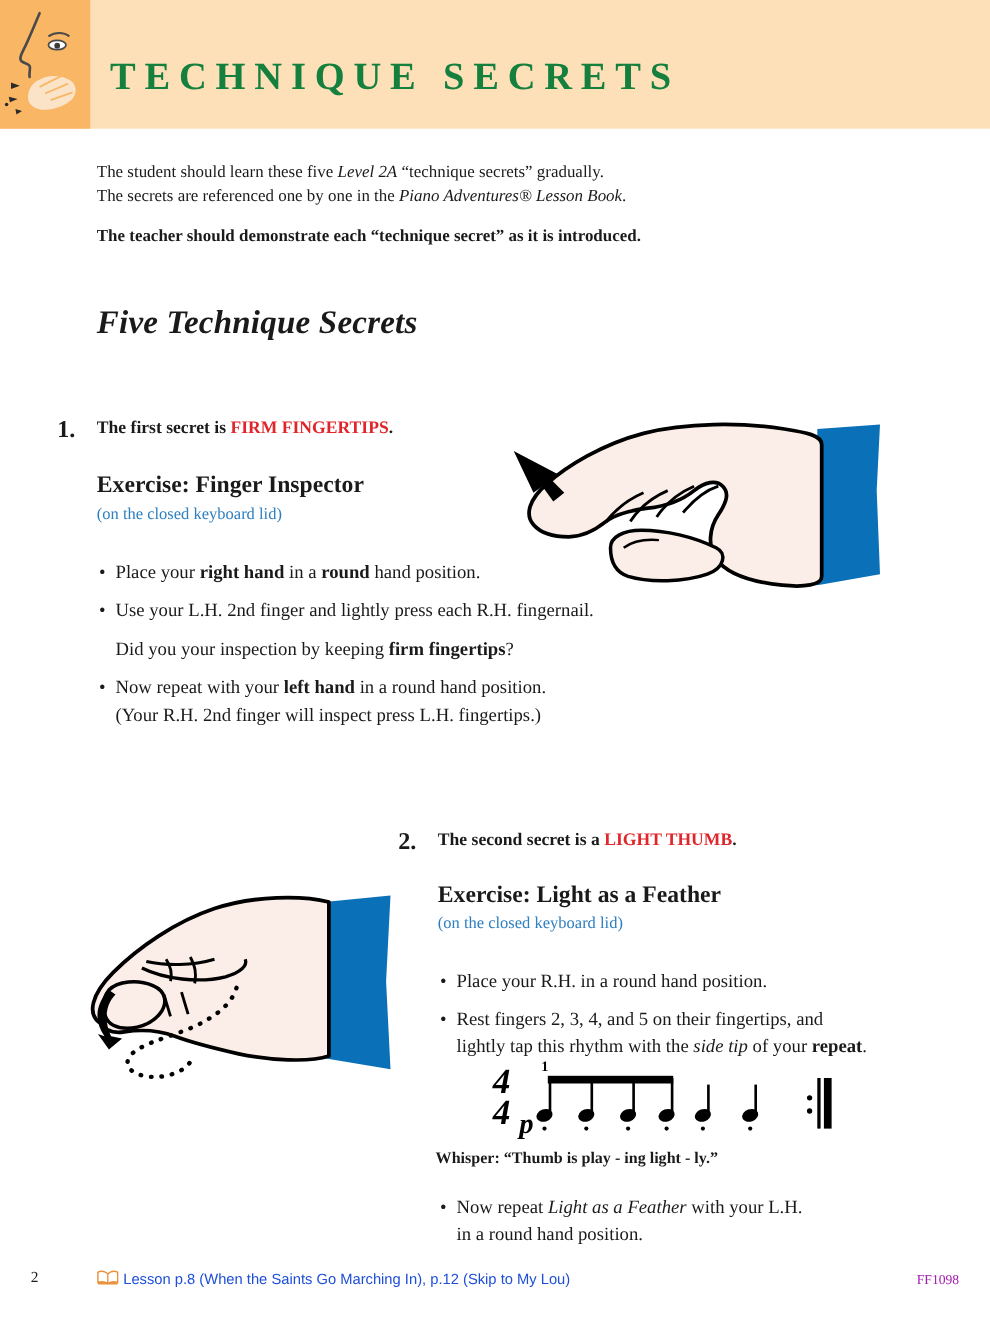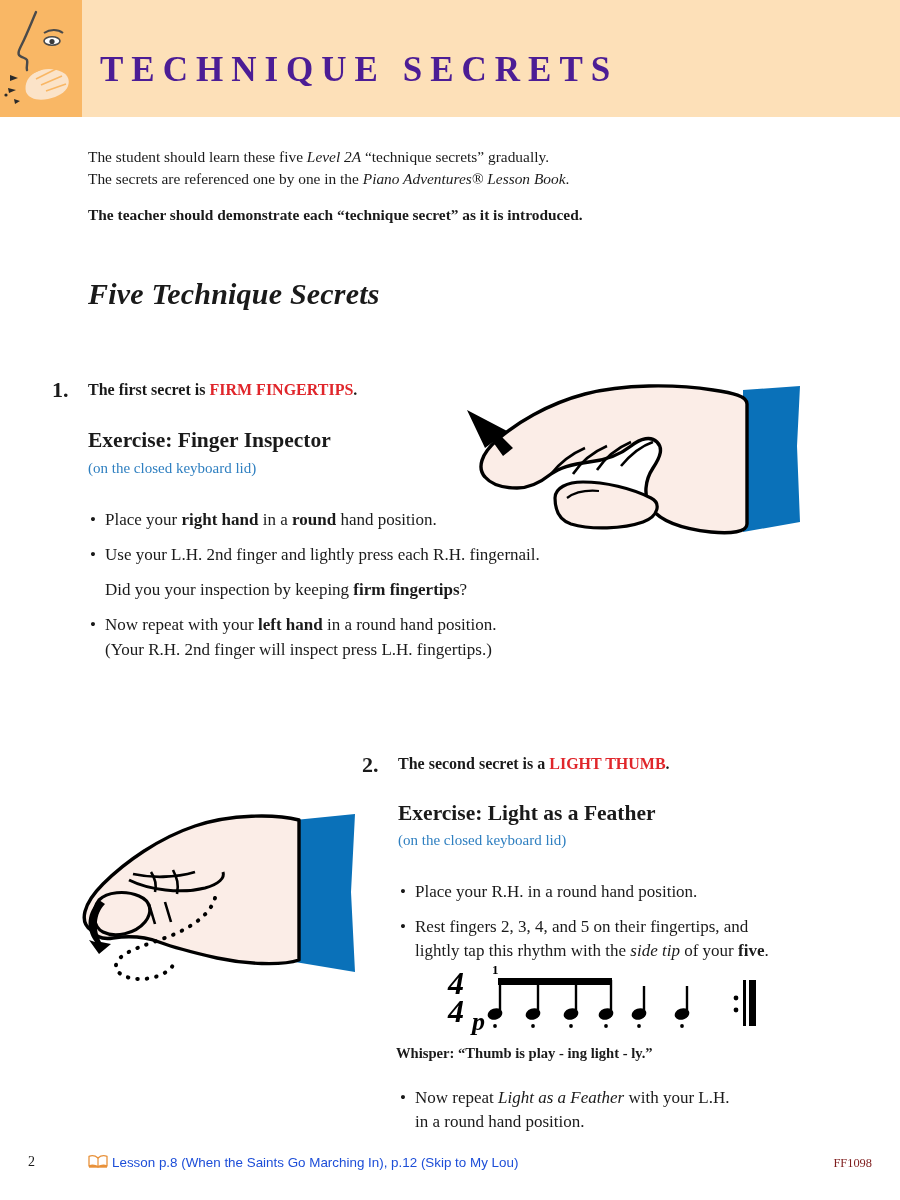--- a/index.html
+++ b/index.html
@@ -8,21 +8,21 @@
     font-family:"Liberation Serif","DejaVu Serif",serif;
     color:#1a1a1a;
   }
   
   .header{position:absolute;left:0;top:0;width:900px;height:117px;background:#FDE0B8;}
   .header-icon-box{position:absolute;left:0;top:0;width:82px;height:117px;background:#F9B765;overflow:hidden;}
   .header-icon-box svg{display:block;}
   .header-title{
     position:absolute;left:100px;top:50px;
     font-size:35px;font-weight:bold;letter-spacing:8px;
-    color:#4c1d95;font-family:"Liberation Serif","DejaVu Serif",serif;
+    color:#15803d;font-family:"Liberation Serif","DejaVu Serif",serif;
     white-space:nowrap;
   }
   
   .intro{position:absolute;left:88px;top:146px;width:560px;font-size:15.4px;line-height:1.44;}
   .intro .lead{margin:0;}
   .intro .teacher{margin:14px 0 0 0;font-weight:bold;}
   
   .main-heading{
     position:absolute;left:88px;top:277px;
     font-size:30px;font-weight:bold;letter-spacing:.2px;font-style:italic;
@@ -56,21 +56,21 @@
   .hand2{position:absolute;left:55px;top:812px;width:330px;height:180px;}
   
   .notation{position:absolute;left:440px;top:960px;width:330px;height:80px;}
   .whisper{position:absolute;left:396px;top:1045px;font-size:14.6px;font-weight:bold;white-space:nowrap;}
   
   .footer{position:absolute;left:0;bottom:26px;width:900px;height:22px;
           font-family:"Liberation Sans","DejaVu Sans",sans-serif;}
   .footer .pg{position:absolute;left:28px;top:2px;font-size:14px;font-family:"Liberation Serif",serif;}
   .footer .bookicon{position:absolute;left:88px;top:2px;}
   .footer .ftext{position:absolute;left:112px;top:3px;font-size:13.4px;color:#1d4ed8;white-space:nowrap;}
-  .footer .code{position:absolute;right:28px;top:4px;font-size:12.4px;font-family:"Liberation Serif",serif;color:#7f1d1d;}
+  .footer .code{position:absolute;right:28px;top:4px;font-size:12.4px;font-family:"Liberation Serif",serif;color:#a21caf;}
 </style>
 </head>
 <body>
 
 <div class="header">
   <div class="header-icon-box">
     <svg width="82" height="117" viewBox="0 0 82 117">
 
       <path d="M36 12 C30 26 26 36 22 44 C19 50 17 54 20 56 C23 58 26 58 27 60 C28 63 26 67 27 70" fill="none" stroke="#4a4a4a" stroke-width="2.4" stroke-linecap="round"></path>
 
@@ -144,21 +144,21 @@
 </div>
 
 <div class="num" id="sec2-num">2.</div>
 <div class="secret-line" id="sec2-secret">
   <span>The second secret is a </span><span class="accent">LIGHT THUMB</span><span>.</span>
 </div>
 <div class="exercise-title" id="sec2-ex">Exercise: Light as a Feather</div>
 <div class="exercise-sub" id="sec2-sub">(on the closed keyboard lid)</div>
 <div class="bullets" id="sec2-bullets">
     <div class="bl"><span>Place your R.H. in a round hand position.</span></div>
-    <div class="bl"><span>Rest fingers 2, 3, 4, and 5 on their fingertips, and</span><br><span>lightly tap this rhythm with the </span><i>side tip</i><span> of your </span><b>five</b><span>.</span></div>
+    <div class="bl"><span>Rest fingers 2, 3, 4, and 5 on their fingertips, and</span><br><span>lightly tap this rhythm with the </span><i>side tip</i><span> of your </span><b>repeat</b><span>.</span></div>
   </div>
 <div class="bullets" id="sec2-bullets-last">
     <div class="bl"><span>Now repeat </span><i>Light as a Feather</i><span> with your L.H.</span><br><span>in a round hand position.</span></div>
   </div>
 
 <div class="hand2">
   <svg width="330" height="180" viewBox="0 0 330 180">
 
     <path d="M240 8 L300 2 L296 80 L300 160 L240 150 Z" fill="#0A71B9"></path>
 

